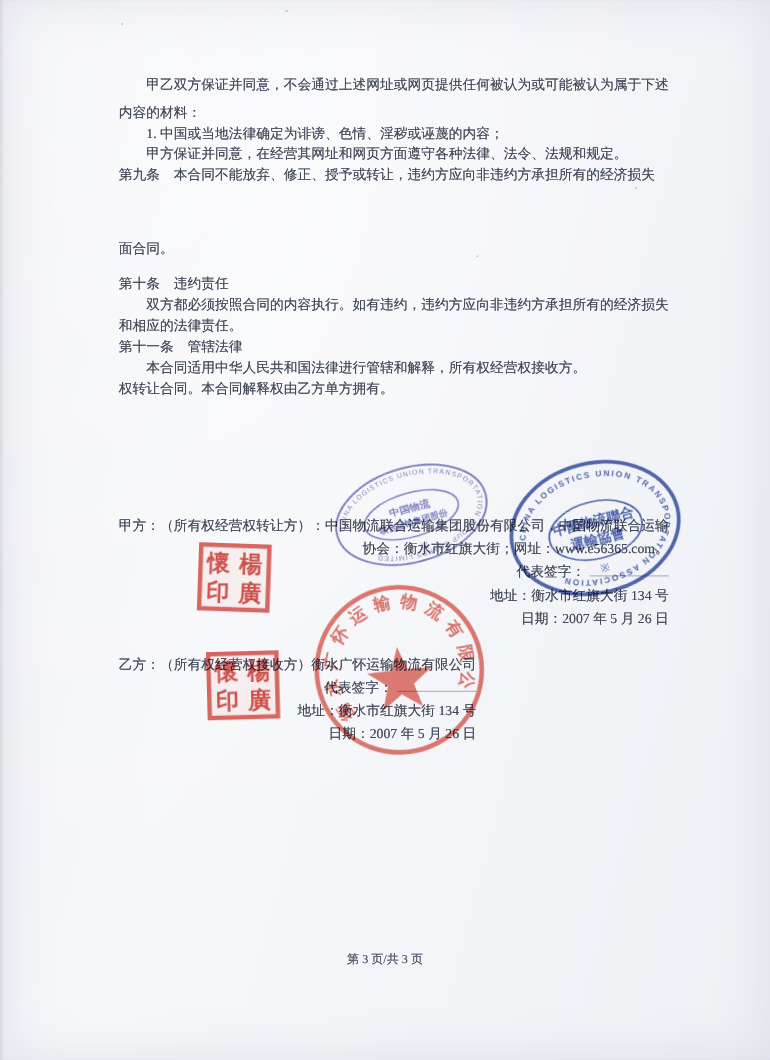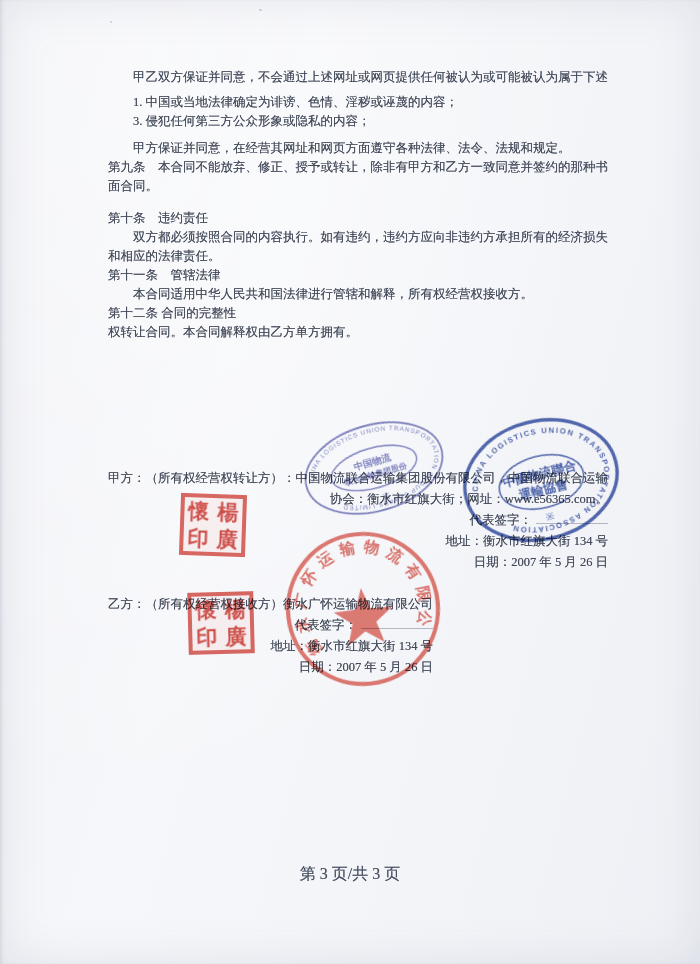--- a/index.html
+++ b/index.html
@@ -13,30 +13,30 @@
     background:
       radial-gradient(ellipse at 20% 10%, rgba(255,255,255,.55), rgba(255,255,255,0) 60%),
       linear-gradient(105deg,#eff0f5 0%,#f6f7fa 35%,#f3f4f8 70%,#eef0f5 100%);
     box-shadow:inset 0 0 46px rgba(140,146,165,.18), inset 3px 0 4px -2px rgba(120,126,145,.25);
   }
   .ln{white-space:nowrap;font-size:12.5px;line-height:19px;color:#424959;
       text-shadow:0 0 .6px rgba(66,73,89,.65);}
   .ind{padding-left:25px;}
   .g1{margin-bottom:6px;}
   .g2{margin-bottom:8px;}
-  .g3{margin-bottom:13px;}
+  .g3{margin-bottom:13px;margin-top:48px;}
   .text-block{position:absolute;left:108px;top:68px;width:510px;}
   .party{position:absolute;left:108px;text-align:right;}
   .party .ln{line-height:21px;}
   .party-a{top:468px;}
   .party-b{top:594px;}
   .sig-line{display:inline-block;width:72px;height:10px;
       border-bottom:1px solid rgba(104,111,131,.45);margin-left:4px;}
   .footer{position:absolute;left:0;right:0;top:864px;text-align:center;
-      font-size:16px;color:#4a5164;text-shadow:0 0 .6px rgba(74,81,100,.6);}
+      font-size:11px;color:#4a5164;text-shadow:0 0 .6px rgba(74,81,100,.6);}
   .stamp{position:absolute;mix-blend-mode:multiply;filter:blur(.3px);}
   .stamp-oval{left:298px;top:420px;width:152px;height:96px;
       transform:rotate(-16deg);opacity:.82;}
   .stamp-assoc{left:460px;top:418px;width:162px;height:124px;
       transform:rotate(-14deg);opacity:.88;}
   .stamp-company{left:280px;top:526px;width:166px;height:166px;
       transform:rotate(-6deg);opacity:.82;}
   .name-seal{
       width:58px;height:54px;border:4px solid rgba(207,47,39,.8);
       display:grid;grid-template-columns:1fr 1fr;align-items:center;justify-items:center;
@@ -50,31 +50,30 @@
   svg text{font-family:"Liberation Sans","DejaVu Sans",sans-serif;}
   svg .cjk{font-family:"Liberation Serif","DejaVu Serif",serif;}
 </style>
 </head>
 <body>
 
 <div class="page">
 
   <div class="text-block">
     <div class="ln ind g1">甲乙双方保证并同意，不会通过上述网址或网页提供任何被认为或可能被认为属于下述</div>
+    <div class="ln">内容的材料：</div>
     <div class="ln ind">1. 中国或当地法律确定为诽谤、色情、淫秽或诬蔑的内容；</div>
-    <div class="ln ind g2">3. 侵犯任何第三方公众形象或隐私的内容；</div>
     <div class="ln ind">甲方保证并同意，在经营其网址和网页方面遵守各种法律、法令、法规和规定。</div>
-    <div class="ln">第九条　本合同不能放弃、修正、授予或转让，除非有甲方和乙方一致同意并签约的那种书</div>
+    <div class="ln">第九条　本合同不能放弃、修正、授予或转让，违约方应向非违约方承担所有的经济损失</div>
     <div class="ln g3">面合同。</div>
     <div class="ln">第十条　违约责任</div>
     <div class="ln ind">双方都必须按照合同的内容执行。如有违约，违约方应向非违约方承担所有的经济损失</div>
     <div class="ln">和相应的法律责任。</div>
     <div class="ln">第十一条　管辖法律</div>
     <div class="ln ind">本合同适用中华人民共和国法律进行管辖和解释，所有权经营权接收方。</div>
-    <div class="ln">第十二条 合同的完整性</div>
     <div class="ln">权转让合同。本合同解释权由乙方单方拥有。</div>
   </div>
 
   <div class="party party-a">
     <div class="ln">甲方：（所有权经营权转让方）：中国物流联合运输集团股份有限公司，中国物流联合运输</div>
     <div class="ln">协会：衡水市红旗大街；网址：www.e56365.com。</div>
     <div class="ln"><span>代表签字：</span><span class="sig-line"></span></div>
     <div class="ln">地址：衡水市红旗大街 134 号</div>
     <div class="ln">日期：2007 年 5 月 26 日</div>
   </div>

